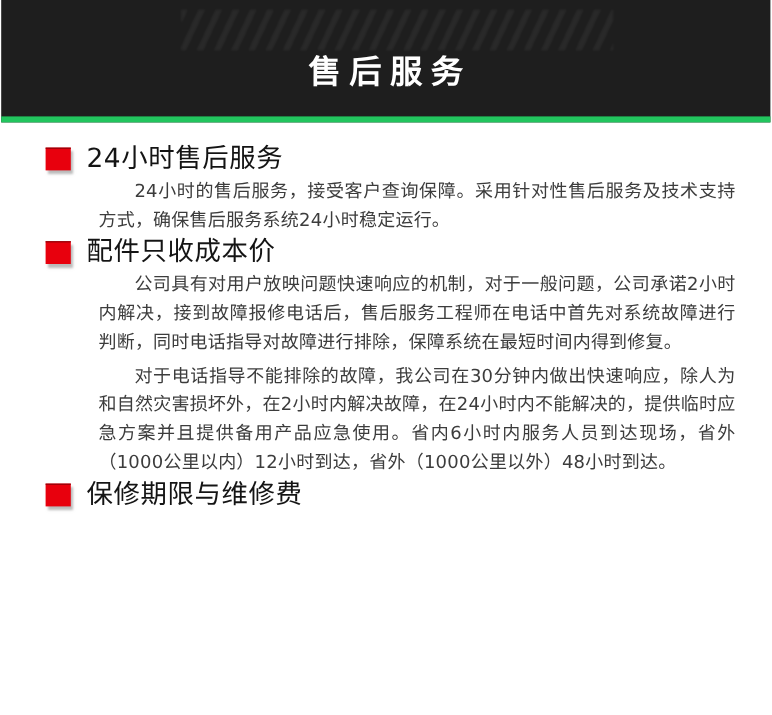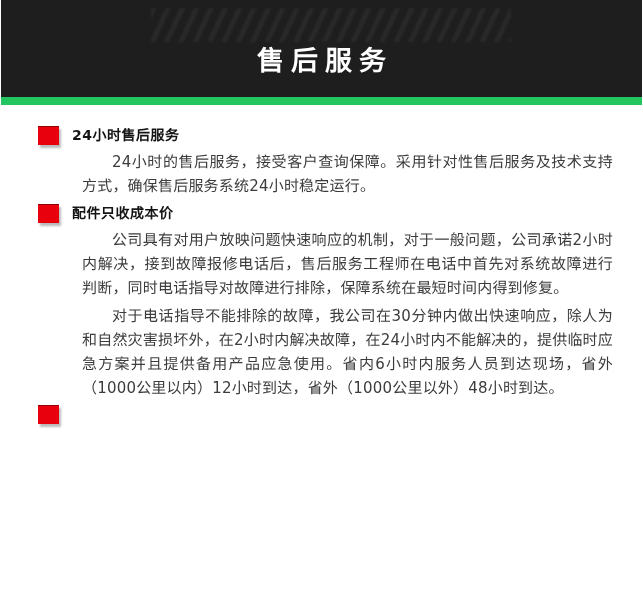--- a/index.html
+++ b/index.html
@@ -19,21 +19,21 @@
     height: 596px;
     background: var(--page-bg, #ffffff);
     position: relative;
   }
   
   .banner {
     position: relative;
     margin: 0 1px;
     height: 97px;
     background: var(--header-bg, #1e1e1e);
-    border-bottom: 8px solid #22c55e;
+    border-bottom: 5px solid #22c55e;
     overflow: hidden;
   }
   .banner-watermark {
     position: absolute;
     top: 8px;
     left: 150px;
     width: 360px;
     height: 34px;
     background: repeating-linear-gradient(
       115deg,
@@ -66,22 +66,22 @@
   .bullet {
     flex: 0 0 auto;
     width: 21px;
     height: 18px;
     background: var(--bullet-color, #e8000d);
     border-top: 1px solid #8f0008;
     box-shadow: 2px 3px 2px rgba(130,130,130,0.55);
     margin-right: 13px;
   }
   .heading-text {
-    font-size: 14px;
-    font-weight: bold;
+    font-size: 22px;
+    font-weight: normal;
     color: var(--heading-color, #141414);
     line-height: 21px;
     letter-spacing: 0.5px;
   }
   .section p {
     margin: 0 0 4px 44px;
     font-size: 15px;
     color: var(--body-color, #3c3c3c);
     line-height: 24px;
     text-indent: 2em;
@@ -115,17 +115,18 @@
         <span class="bullet"></span>
         <span class="heading-text">配件只收成本价</span>
       </div>
       <p>公司具有对用户放映问题快速响应的机制，对于一般问题，公司承诺2小时内解决，接到故障报修电话后，售后服务工程师在电话中首先对系统故障进行判断，同时电话指导对故障进行排除，保障系统在最短时间内得到修复。</p>
       <p>对于电话指导不能排除的故障，我公司在30分钟内做出快速响应，除人为和自然灾害损坏外，在2小时内解决故障，在24小时内不能解决的，提供临时应急方案并且提供备用产品应急使用。省内6小时内服务人员到达现场，省外（1000公里以内）12小时到达，省外（1000公里以外）48小时到达。</p>
     </div>
 
     <div class="section">
       <div class="section-heading">
         <span class="bullet"></span>
+        <span class="heading-text">保修期限与维修费</span>
       </div>
     </div>
 
   </div>
 </div>
 
 </body></html>

